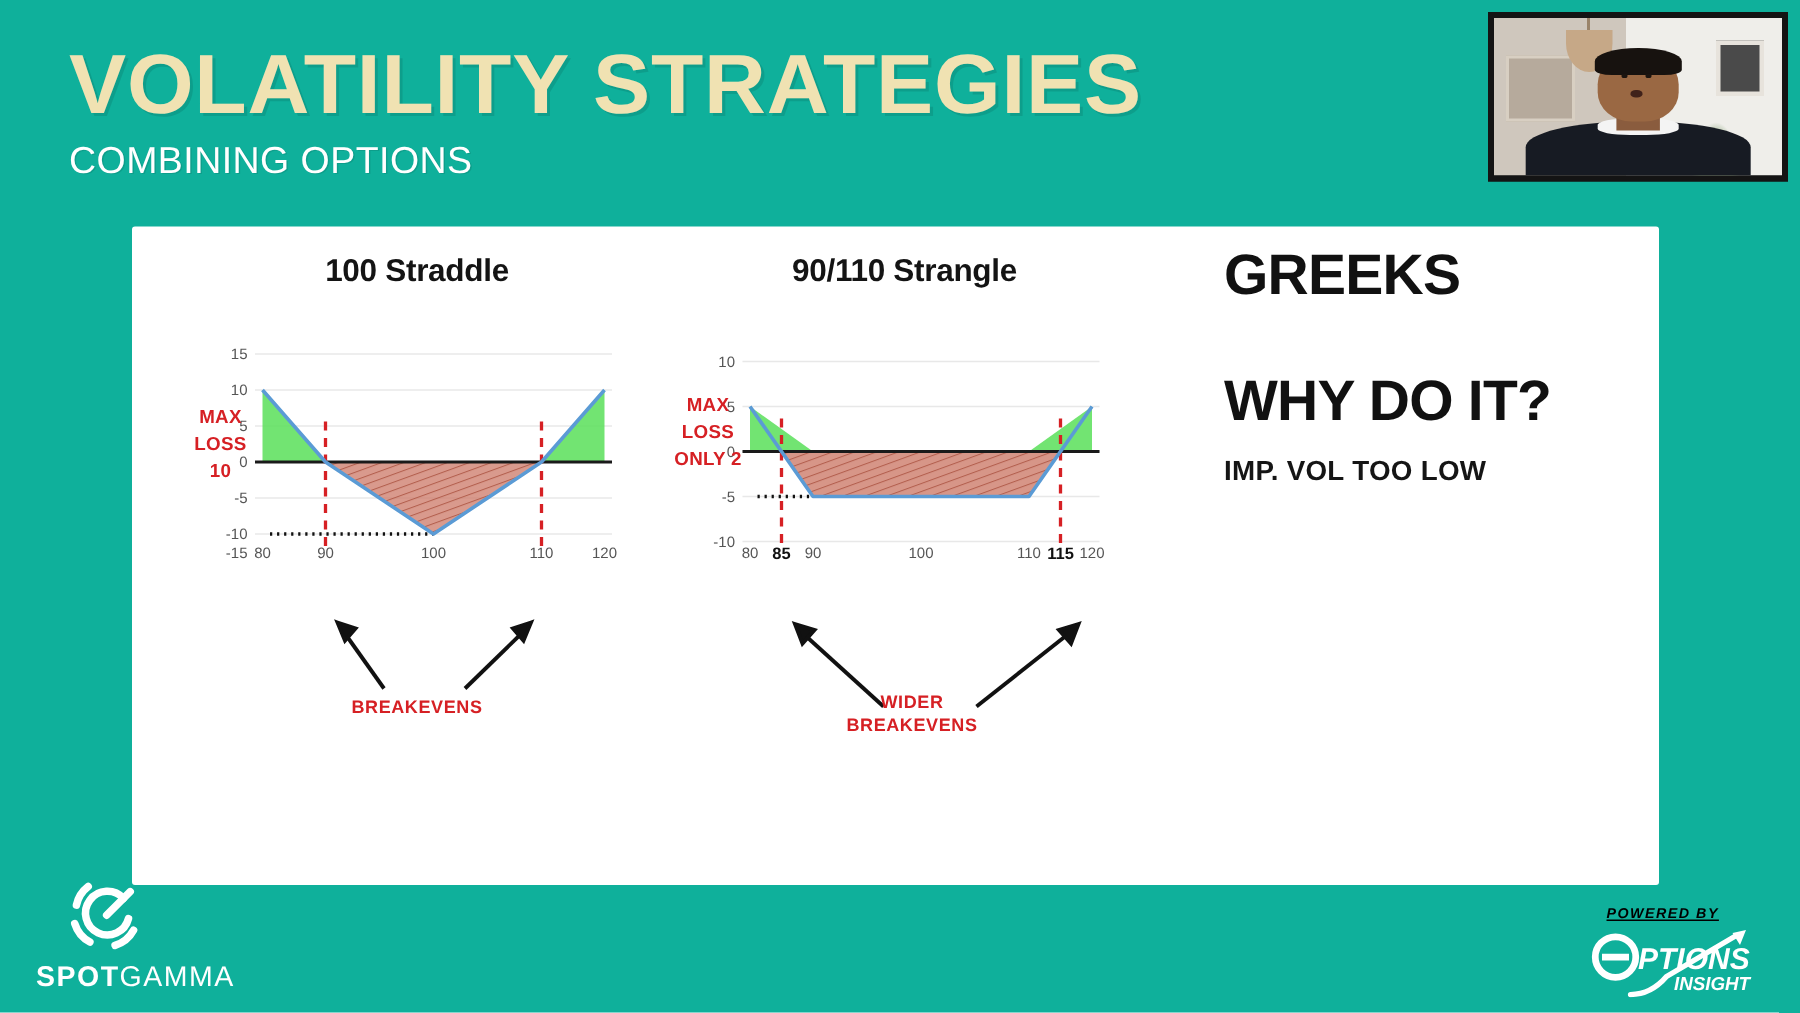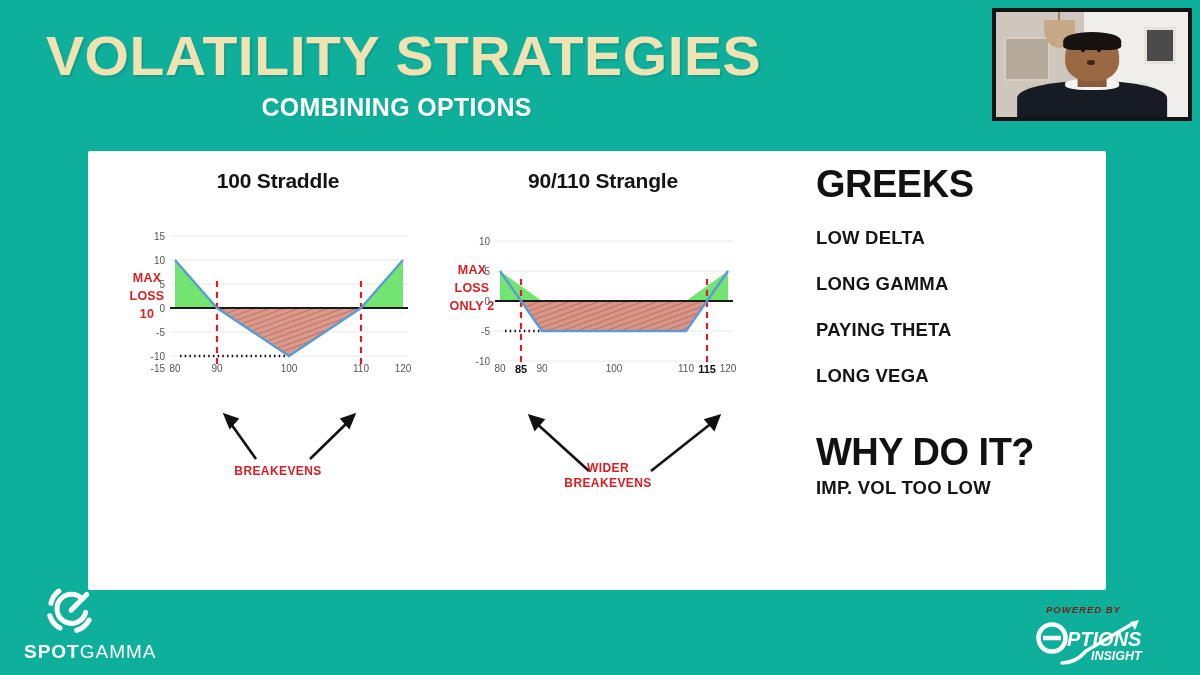--- a/index.html
+++ b/index.html
@@ -13,24 +13,23 @@
   
   #header { position:absolute; left:46px; top:28px; }
   #deck-title {
     font-size:56px; font-weight:bold; letter-spacing:0.5px;
     color:#f0e2b2; line-height:1.0;
     text-shadow: 2px 2px 0 rgba(0,0,0,.10);
     font-stretch:condensed;
     transform:scaleX(1.02); transform-origin:left center;
   }
   #deck-subtitle {
-    font-size:25px; font-weight:bold; color:#ffffff;
+    font-size:25px; font-weight:normal; color:#ffffff;
     letter-spacing:0.3px; margin-top:9px;
     text-shadow: 1px 1px 0 rgba(0,0,0,.10);
-    text-align: center;
   }
 
   
   #webcam {
     position:absolute; right:8px; top:8px; width:200px; height:113px;
     background:#111; border:4px solid #141414; overflow:hidden;
   }
   .cam-scene { position:absolute; inset:0; }
   .cam-wall-l { position:absolute; left:0; top:0; width:46%; height:100%; background:#cfc7bd; }
   .cam-wall-r { position:absolute; left:46%; top:0; width:54%; height:100%; background:#efeeea; }
@@ -80,29 +79,29 @@
   #strangle-annot { left:80px; top:292px; width:190px; }
 
   .annot-svg { position:absolute; left:0; top:0; pointer-events:none; }
 
   
   #right-col { position:absolute; left:728px; top:14px; width:275px; }
   .rc-heading { font-size:38px; font-weight:bold; color:#111; letter-spacing:-0.5px; line-height:1; }
   .rc-item { font-size:18.5px; font-weight:bold; color:#151515; letter-spacing:0.2px; margin-top:24px; }
   #greeks-list { margin-top:20px; }
   #why-heading { margin-top:46px; }
-  #why-sub { font-size:18.5px; font-weight:bold; color:#151515; letter-spacing:0.2px; margin-top:6px; }
+  #why-sub { font-size:18.5px; font-weight:bold; color:#151515; letter-spacing:0.2px; margin-top:16px; }
 
   
   #spotgamma-logo { position:absolute; left:24px; bottom:12px; width:170px; color:#fff; }
   #sg-mark { width:56px; height:56px; display:block; margin-left:18px; }
   #sg-word { font-size:19px; font-weight:bold; letter-spacing:1px; margin-top:4px; }
   #sg-word .thin { font-weight:400; }
 
-  #oi-logo { position:absolute; right:30px; bottom:10px; width:138px; color:#7f1d1d; }
+  #oi-logo { position:absolute; right:5px; bottom:10px; width:138px; color:#000000;text-decoration:underline; }
   #oi-powered { font-size:9.5px; font-weight:bold; font-style:italic; letter-spacing:1px; margin-left:14px; }
   #oi-mark { width:132px; height:50px; display:block; }
 </style>
 </head>
 <body>
 
 <div id="header">
   <div id="deck-title">VOLATILITY STRATEGIES</div>
   <div id="deck-subtitle">COMBINING OPTIONS</div>
 </div>
@@ -290,26 +289,20 @@
     </svg>
 
     <div class="annot-text" id="strangle-annot">
       <div>WIDER</div>
       <div>BREAKEVENS</div>
     </div>
   </div>
 
   <div id="right-col">
     <div class="rc-heading">GREEKS</div>
-    <div id="greeks-list">
-      <div class="rc-item">LOW DELTA</div>
-      <div class="rc-item">LONG GAMMA</div>
-      <div class="rc-item">PAYING THETA</div>
-      <div class="rc-item">LONG VEGA</div>
-    </div>
     <div class="rc-heading" id="why-heading">WHY DO IT?</div>
     <div id="why-sub">IMP. VOL TOO LOW</div>
   </div>
 
 </div>
 
 <div id="spotgamma-logo">
   <svg id="sg-mark" viewBox="0 0 100 100">
     <g fill="none" stroke="#ffffff" stroke-width="9" stroke-linecap="round">
       <path d="M72,32 A26,26 0 1,0 78,56"></path>

